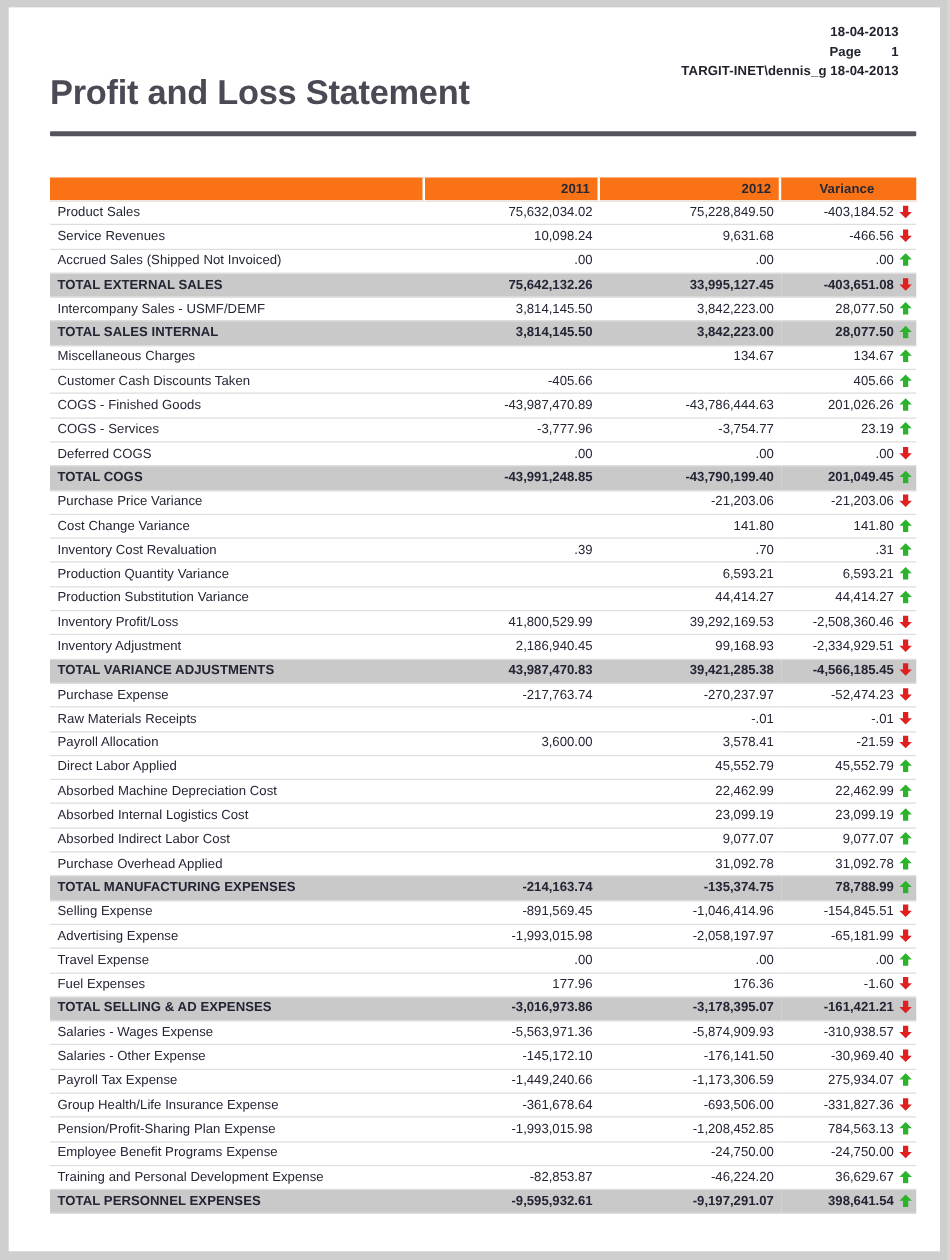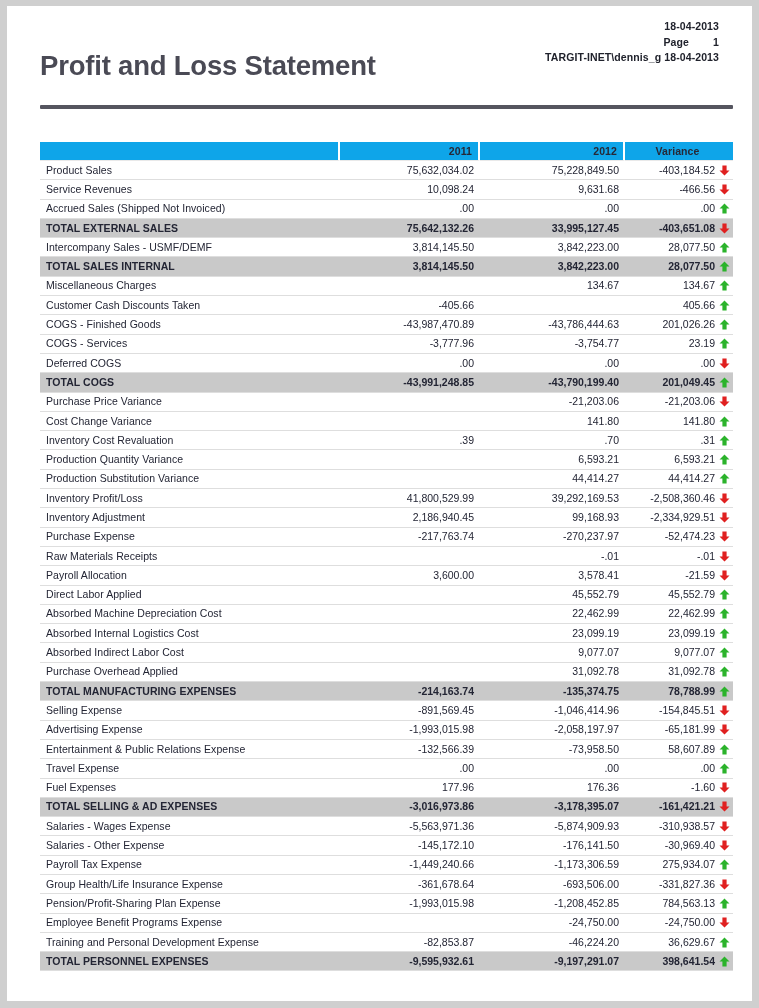--- a/index.html
+++ b/index.html
@@ -50,21 +50,21 @@
   }
   .doc-meta .page-line .page-num {
     display: inline-block;
     width: 30px;
     text-align: right;
   }
 
   .doc-title {
     position: absolute;
     left: 33px;
-    top: 44px;
+    top: 52px;
     font-size: 27.5px;
     font-weight: bold;
     color: #4a4a55;
     letter-spacing: -0.2px;
     white-space: nowrap;
   }
   .title-rule {
     position: absolute;
     left: 33px;
     top: 99px;
@@ -86,21 +86,21 @@
     font-size: 10.5px;
     color: #232534;
   }
   #report-table col.c-label { width: 300px; }
   #report-table col.c-y1    { width: 140px; }
   #report-table col.c-y2    { width: 145px; }
   #report-table col.c-var   { width: 108px; }
 
   
   #report-table thead th {
-    background: #0ea5e9;
+    background: #f97316;
     height: 17px;
     padding: 0 6px 1px 0;
     font-size: 10.5px;
     font-weight: bold;
     color: #262836;
     text-align: right;
     vertical-align: middle;
     border-right: 2px solid #ffffff;
     border-bottom: 1px solid #e9e9e9;
     letter-spacing: 0.1px;
@@ -335,20 +335,28 @@
               </svg></td>
           </tr>
           <tr>
             <td class="cell-label">Inventory Adjustment</td>
             <td class="cell-num">2,186,940.45</td>
             <td class="cell-num">99,168.93</td>
             <td class="cell-var"><span class="vnum">-2,334,929.51</span><svg class="arrow" viewBox="0 0 11 11" width="11" height="11">
                 <polygon points="5.5,10.5 0.5,5.5 3.4,5.5 3.4,0.5 7.6,0.5 7.6,5.5 10.5,5.5" fill="#e02020"></polygon>
               </svg></td>
           </tr>
+          <tr class="total">
+            <td class="cell-label">TOTAL VARIANCE ADJUSTMENTS</td>
+            <td class="cell-num">43,987,470.83</td>
+            <td class="cell-num">39,421,285.38</td>
+            <td class="cell-var"><span class="vnum">-4,566,185.45</span><svg class="arrow" viewBox="0 0 11 11" width="11" height="11">
+                <polygon points="5.5,10.5 0.5,5.5 3.4,5.5 3.4,0.5 7.6,0.5 7.6,5.5 10.5,5.5" fill="#e02020"></polygon>
+              </svg></td>
+          </tr>
           <tr>
             <td class="cell-label">Purchase Expense</td>
             <td class="cell-num">-217,763.74</td>
             <td class="cell-num">-270,237.97</td>
             <td class="cell-var"><span class="vnum">-52,474.23</span><svg class="arrow" viewBox="0 0 11 11" width="11" height="11">
                 <polygon points="5.5,10.5 0.5,5.5 3.4,5.5 3.4,0.5 7.6,0.5 7.6,5.5 10.5,5.5" fill="#e02020"></polygon>
               </svg></td>
           </tr>
           <tr>
             <td class="cell-label">Raw Materials Receipts</td>
@@ -424,28 +432,20 @@
           </tr>
           <tr>
             <td class="cell-label">Advertising Expense</td>
             <td class="cell-num">-1,993,015.98</td>
             <td class="cell-num">-2,058,197.97</td>
             <td class="cell-var"><span class="vnum">-65,181.99</span><svg class="arrow" viewBox="0 0 11 11" width="11" height="11">
                 <polygon points="5.5,10.5 0.5,5.5 3.4,5.5 3.4,0.5 7.6,0.5 7.6,5.5 10.5,5.5" fill="#e02020"></polygon>
               </svg></td>
           </tr>
           <tr>
-            <td class="cell-label">Entertainment &amp; Public Relations Expense</td>
-            <td class="cell-num">-132,566.39</td>
-            <td class="cell-num">-73,958.50</td>
-            <td class="cell-var"><span class="vnum">58,607.89</span><svg class="arrow" viewBox="0 0 11 11" width="11" height="11">
-                <polygon points="5.5,0.5 10.5,5.5 7.6,5.5 7.6,10.5 3.4,10.5 3.4,5.5 0.5,5.5" fill="#2bb32b"></polygon>
-              </svg></td>
-          </tr>
-          <tr>
             <td class="cell-label">Travel Expense</td>
             <td class="cell-num">.00</td>
             <td class="cell-num">.00</td>
             <td class="cell-var"><span class="vnum">.00</span><svg class="arrow" viewBox="0 0 11 11" width="11" height="11">
                 <polygon points="5.5,0.5 10.5,5.5 7.6,5.5 7.6,10.5 3.4,10.5 3.4,5.5 0.5,5.5" fill="#2bb32b"></polygon>
               </svg></td>
           </tr>
           <tr>
             <td class="cell-label">Fuel Expenses</td>
             <td class="cell-num">177.96</td>

